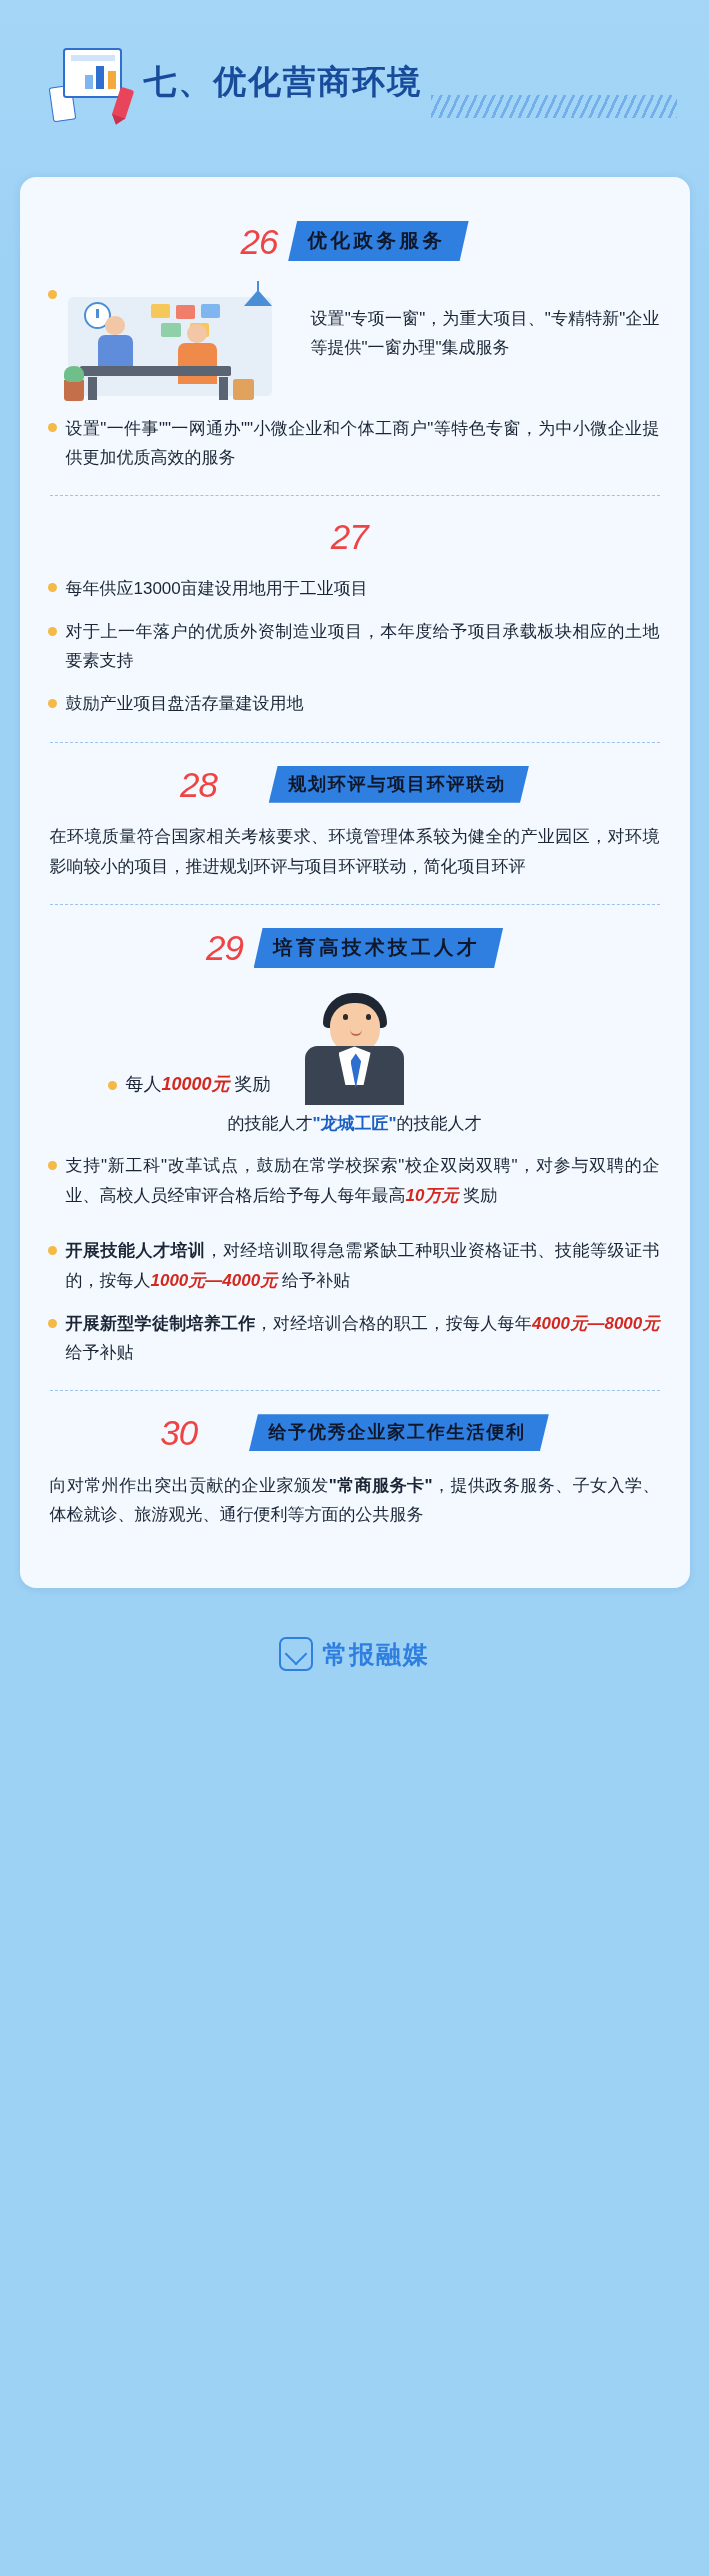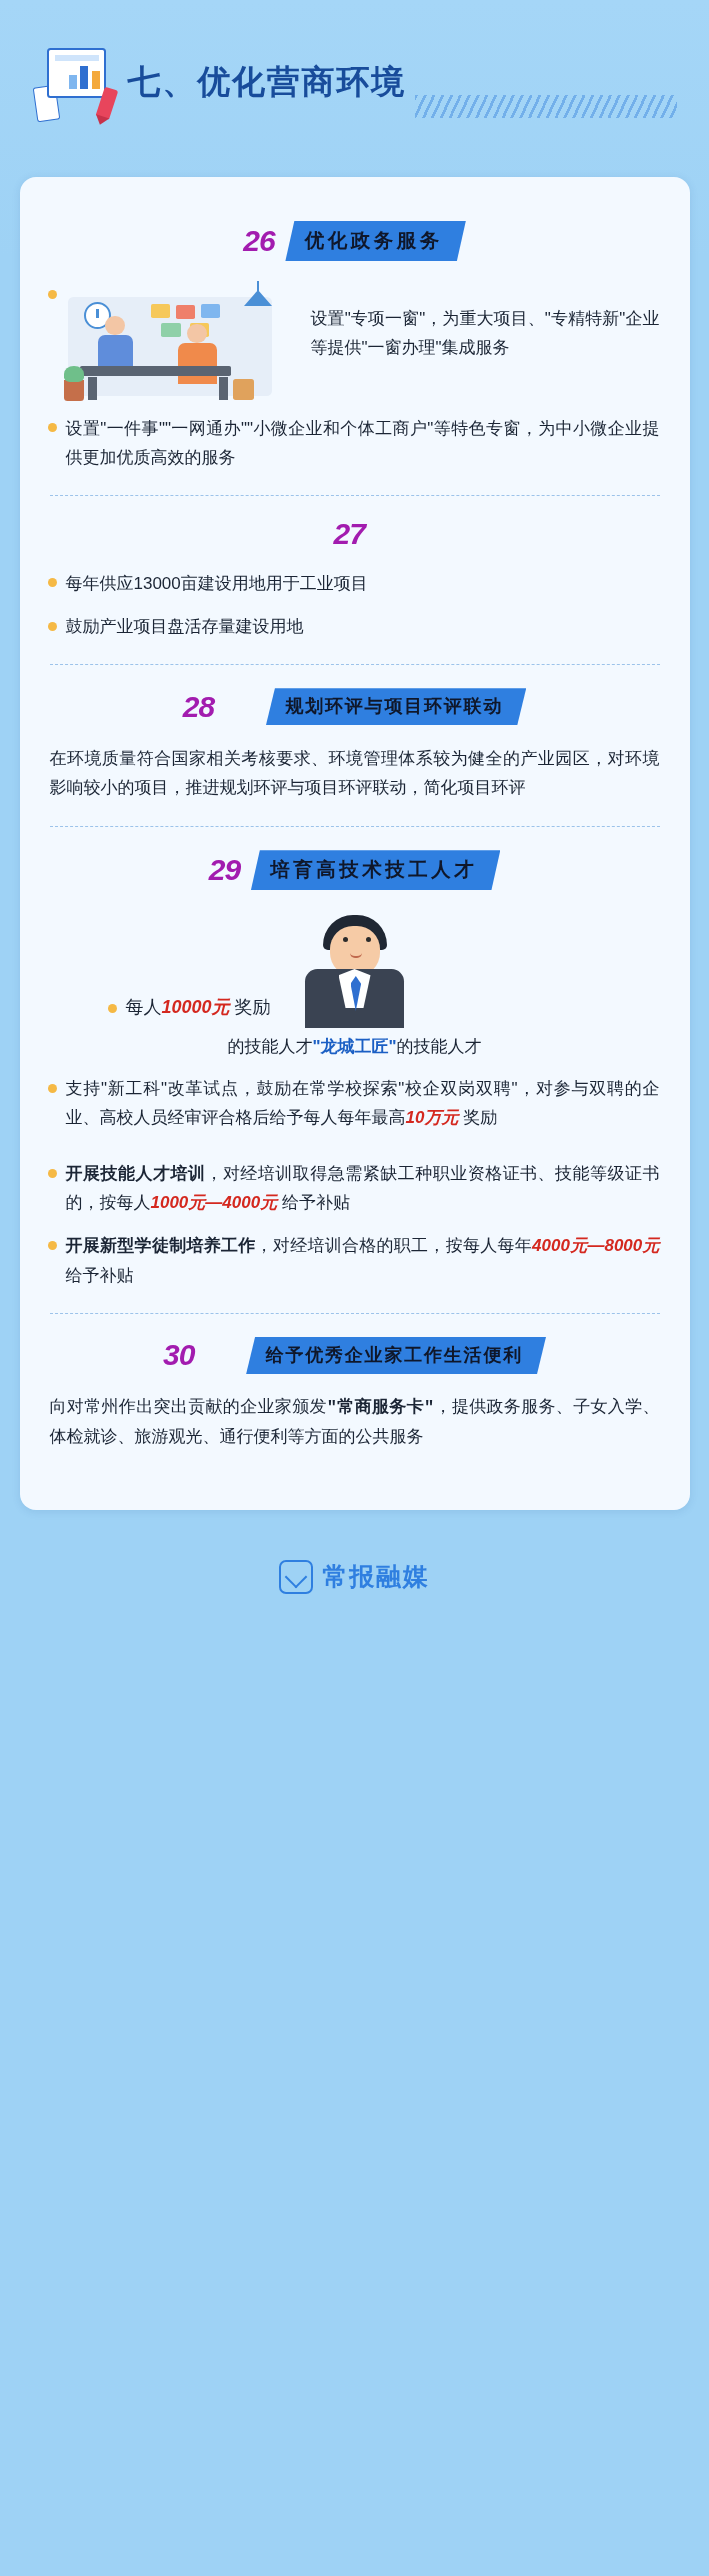--- a/index.html
+++ b/index.html
@@ -22,21 +22,21 @@
 
   
   .header {
     position: relative;
     height: 177px;
     padding: 41px 0 0 0;
   }
   .header-inner {
     display: flex;
     align-items: center;
-    padding-left: 35px;
+    padding-left: 51px;
   }
   .header-illus {
     width: 82px;
     height: 82px;
     position: relative;
     flex: 0 0 auto;
   }
   .illus-board {
     position: absolute;
     left: 12.4px; top: 7px;
@@ -116,24 +116,24 @@
 
   
   .sec-head {
     display: flex;
     align-items: center;
     justify-content: center;
     margin: 14px 0 19.5px 0;
     position: relative;
   }
   .sec-num {
-    font-size: 30px;
-    font-weight: bold;
+    font-size: 35px;
+    font-weight: normal;
     font-style: italic;
-    color: #a21caf;
+    color: #ef4444;
     letter-spacing: -0.9px;
     margin-right: 10.6px;
     line-height: 1;
   }
   .sec-title-wrap {
     position: relative;
     display: inline-block;
   }
   .sec-title {
     display: inline-block;
@@ -148,21 +148,20 @@
   .sec-title.small { font-size: 18px; letter-spacing: 1.8px; margin-left: 41px; }
 
   
   .para {
     font-size: 17px;
     line-height: 1.72;
     color: #1b2535;
     padding: 0 30px;
     margin-bottom: 12.4px;
     text-align: justify;
-    font-family: Liberation Mono, monospace;
   }
   .bullet {
     position: relative;
     font-size: 17px;
     line-height: 1.72;
     color: #1b2535;
     padding: 0 30px 0 46px;
     margin-bottom: 14px;
     text-align: justify;
   }
@@ -380,20 +379,21 @@
     </div>
 
     <div class="bullet">设置"一件事""一网通办""小微企业和个体工商户"等特色专窗，为中小微企业提供更加优质高效的服务</div>
 
     <div class="divider"></div>
 
     <div class="sec-head">
       <span class="sec-num">27</span>
     </div>
     <div class="bullet">每年供应13000亩建设用地用于工业项目</div>
+    <div class="bullet">对于上一年落户的优质外资制造业项目，本年度给予项目承载板块相应的土地要素支持</div>
     <div class="bullet">鼓励产业项目盘活存量建设用地</div>
 
     <div class="divider"></div>
 
     <div class="sec-head">
       <span class="sec-num">28</span>
       <span class="sec-title-wrap">
         <span class="sec-title small">规划环评与项目环评联动</span>
       </span>
     </div>

